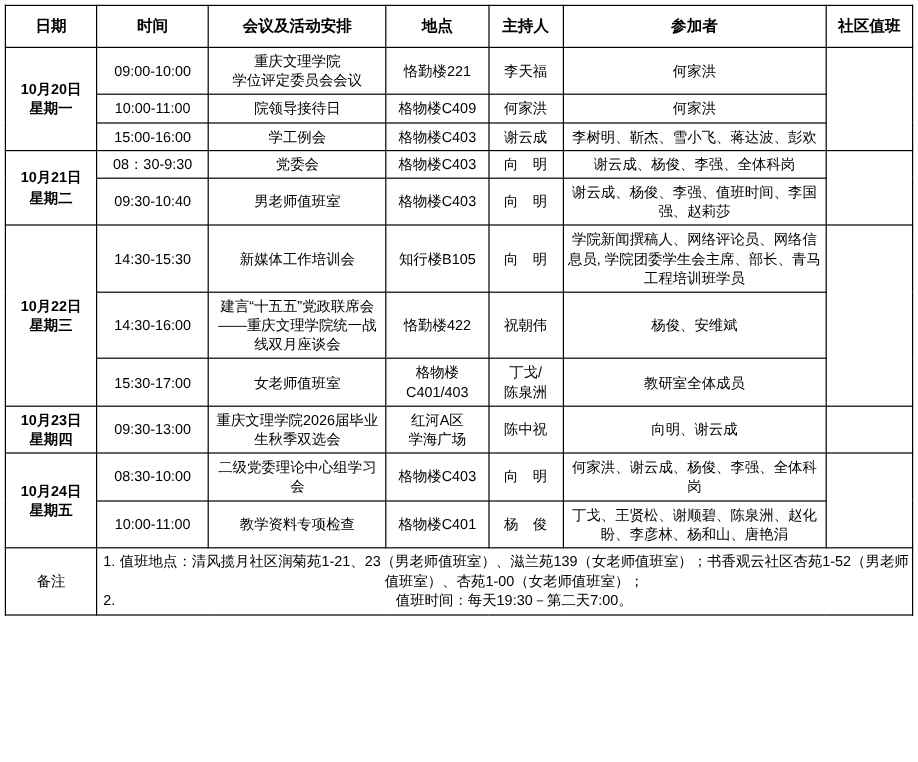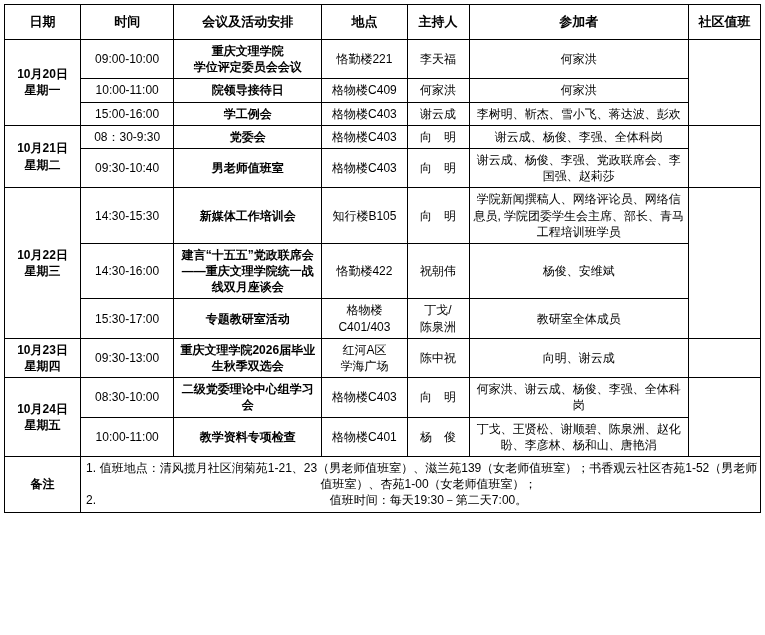--- a/index.html
+++ b/index.html
@@ -43,21 +43,21 @@
   td.daycell {
     font-weight: bold;
     font-size: 12.5px;
     line-height: 1.5;
   }
   td.timecell {
     font-size: 12px;
     white-space: nowrap;
   }
   td.titlecell {
-    font-weight: bold;
+    font-weight: normal;
     font-size: 12.5px;
     line-height: 1.5;
     padding-left: 4px;
     padding-right: 4px;
   }
   td.placecell {
     font-size: 12px;
   }
   td.hostcell {
     font-size: 12px;
@@ -65,21 +65,21 @@
   td.partcell {
     font-size: 12px;
     line-height: 1.5;
     padding-left: 5px;
     padding-right: 5px;
   }
   td.dutycell {
     font-size: 12px;
   }
   .remark-label {
-    font-weight: bold;
+    font-weight: normal;
     font-size: 13px;
     vertical-align: middle;
     text-align: center;
   }
   .remark-body {
     text-align: left;
     font-size: 12.5px;
     line-height: 1.5;
     padding: 3px 6px;
   }
@@ -150,41 +150,41 @@
           <td class="placecell">格物楼C403</td>
           <td class="hostcell">向　明</td>
           <td class="partcell">谢云成、杨俊、李强、全体科岗</td>
           <td class="dutycell" rowspan="2"></td>
         </tr>
         <tr>
           <td class="timecell">09:30-10:40</td>
           <td class="titlecell">男老师值班室</td>
           <td class="placecell">格物楼C403</td>
           <td class="hostcell">向　明</td>
-          <td class="partcell">谢云成、杨俊、李强、党政联席会、李国强、赵莉莎</td>
+          <td class="partcell">谢云成、杨俊、李强、值班时间、李国强、赵莉莎</td>
         </tr>
         <tr>
           <td class="daycell" rowspan="3">10月22日<br>星期三</td>
           <td class="timecell">14:30-15:30</td>
           <td class="titlecell">新媒体工作培训会</td>
           <td class="placecell">知行楼B105</td>
           <td class="hostcell">向　明</td>
           <td class="partcell">学院新闻撰稿人、网络评论员、网络信息员, 学院团委学生会主席、部长、青马工程培训班学员</td>
           <td class="dutycell" rowspan="3"></td>
         </tr>
         <tr>
           <td class="timecell">14:30-16:00</td>
           <td class="titlecell">建言“十五五”党政联席会——重庆文理学院统一战线双月座谈会</td>
           <td class="placecell">恪勤楼422</td>
           <td class="hostcell">祝朝伟</td>
           <td class="partcell">杨俊、安维斌</td>
         </tr>
         <tr>
           <td class="timecell">15:30-17:00</td>
-          <td class="titlecell">专题教研室活动</td>
+          <td class="titlecell">女老师值班室</td>
           <td class="placecell">格物楼<br>C401/403</td>
           <td class="hostcell">丁戈/<br>陈泉洲</td>
           <td class="partcell">教研室全体成员</td>
         </tr>
         <tr>
           <td class="daycell" rowspan="1">10月23日<br>星期四</td>
           <td class="timecell">09:30-13:00</td>
           <td class="titlecell">重庆文理学院2026届毕业生秋季双选会</td>
           <td class="placecell">红河A区<br>学海广场</td>
           <td class="hostcell">陈中祝</td>

